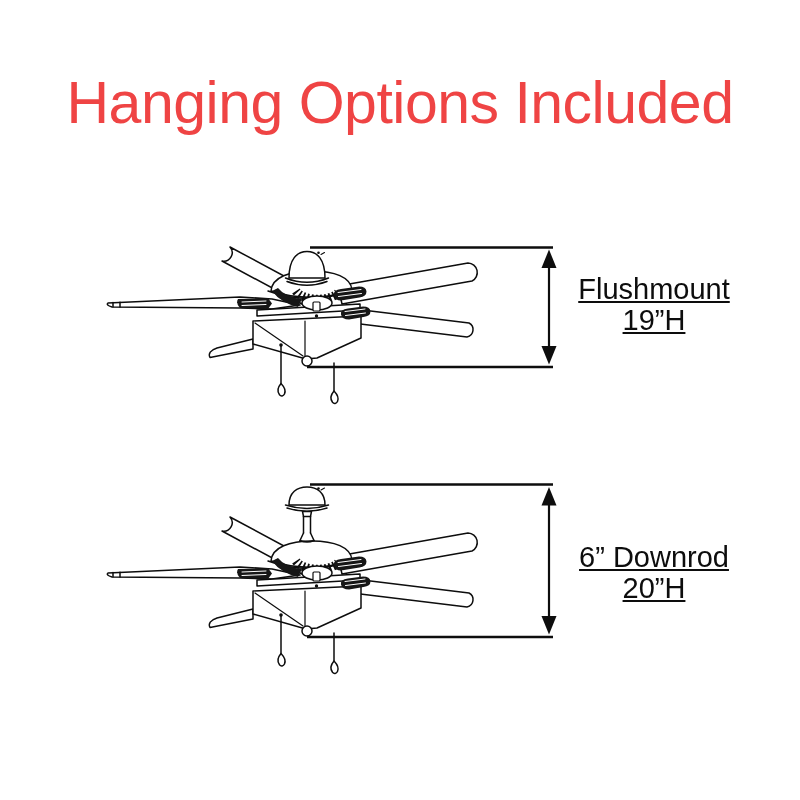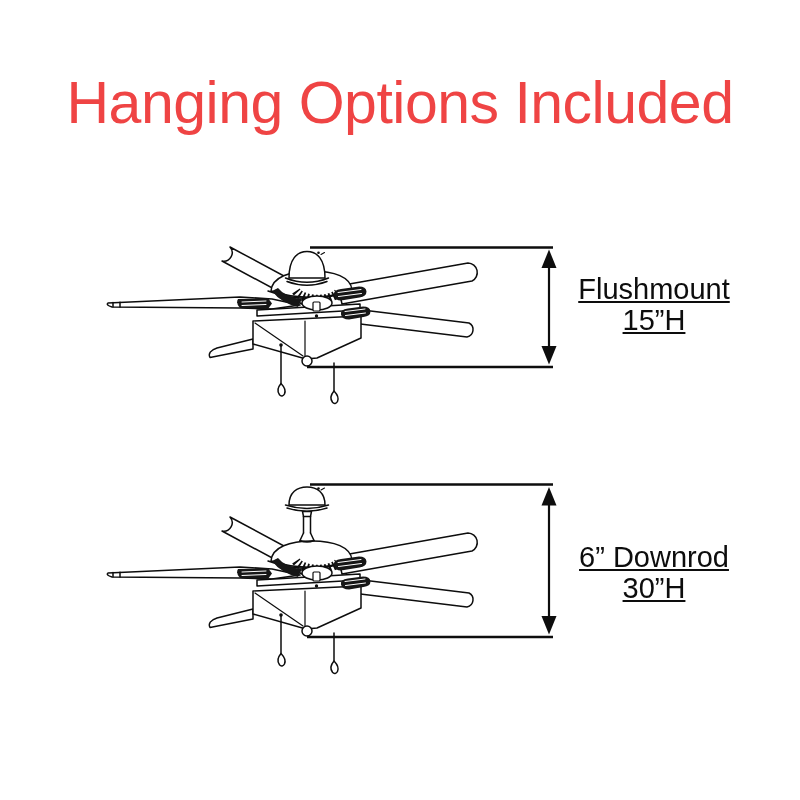--- a/index.html
+++ b/index.html
@@ -118,21 +118,21 @@
       <line x1="310" y1="484.5" x2="553" y2="484.5" stroke-width="2.6"></line>
       <line x1="307" y1="637" x2="553" y2="637" stroke-width="2.6"></line>
       <line x1="549" y1="493" x2="549" y2="628" stroke-width="2.2"></line>
       <polygon points="549,487 541.5,505.5 556.5,505.5" fill="#0d0d0d" stroke="none"></polygon>
       <polygon points="549,634.5 541.5,616 556.5,616" fill="#0d0d0d" stroke="none"></polygon>
     </g>
   </svg>
 
   <div class="dim-label" id="label-flushmount">
     <div class="l1">Flushmount</div>
-    <div class="l2">15”H</div>
+    <div class="l2">19”H</div>
   </div>
 
   <div class="dim-label" id="label-downrod">
     <div class="l1">6” Downrod</div>
-    <div class="l2">30”H</div>
+    <div class="l2">20”H</div>
   </div>
 
 </div>
 
 </body></html>

